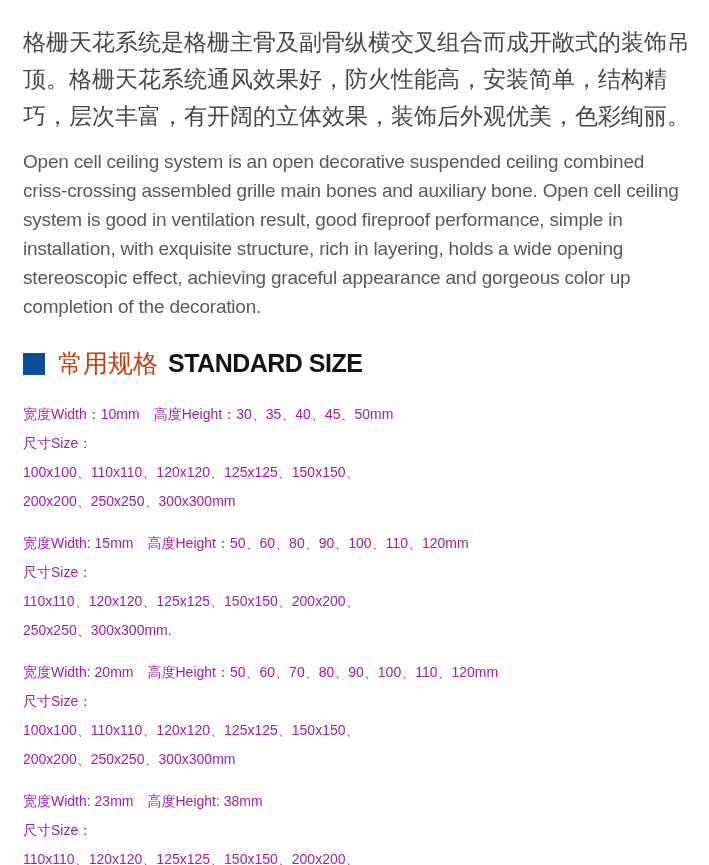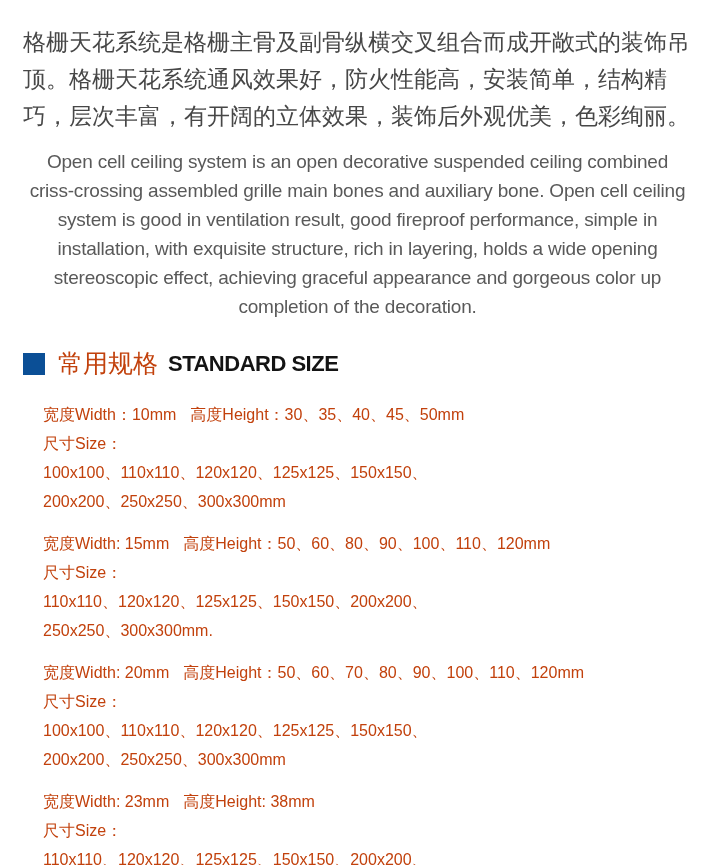--- a/index.html
+++ b/index.html
@@ -26,21 +26,20 @@
     margin-bottom: 12px;
   }
   
   .intro-en {
     width: 669px;
     color: #595959;
     font-size: 19px;
     letter-spacing: -0.2px;
     line-height: 29px;
     margin-bottom: 26px;
-    text-align: center;
   }
   
   .section-heading {
     display: flex;
     align-items: center;
     margin-bottom: 20px;
   }
   .bullet {
     width: 22px;
     height: 22px;
@@ -48,32 +47,31 @@
     flex-shrink: 0;
   }
   .title-zh {
     margin-left: 13px;
     font-size: 25px;
     font-weight: 400;
     color: #c2410c;
   }
   .title-en {
     margin-left: 10px;
-    font-size: 22px;
+    font-size: 25px;
     font-weight: 700;
     color: #141414;
     letter-spacing: -0.5px;
   }
   
   .spec-block {
-    color: #c2410c;
-    font-size: 16px;
+    color: #a21caf;
+    font-size: 14px;
     line-height: 29px;
     margin-bottom: 13px;
-    margin-left: 20px;
   }
   .spec-dimensions { white-space: nowrap; }
   .height-group { margin-left: 14px; }
   .spec-size { display: flex; flex-direction: column; }
   .size-label {
     width: 97px;
     flex-shrink: 0;
   }
   .size-values { flex: 1; }
 </style>

